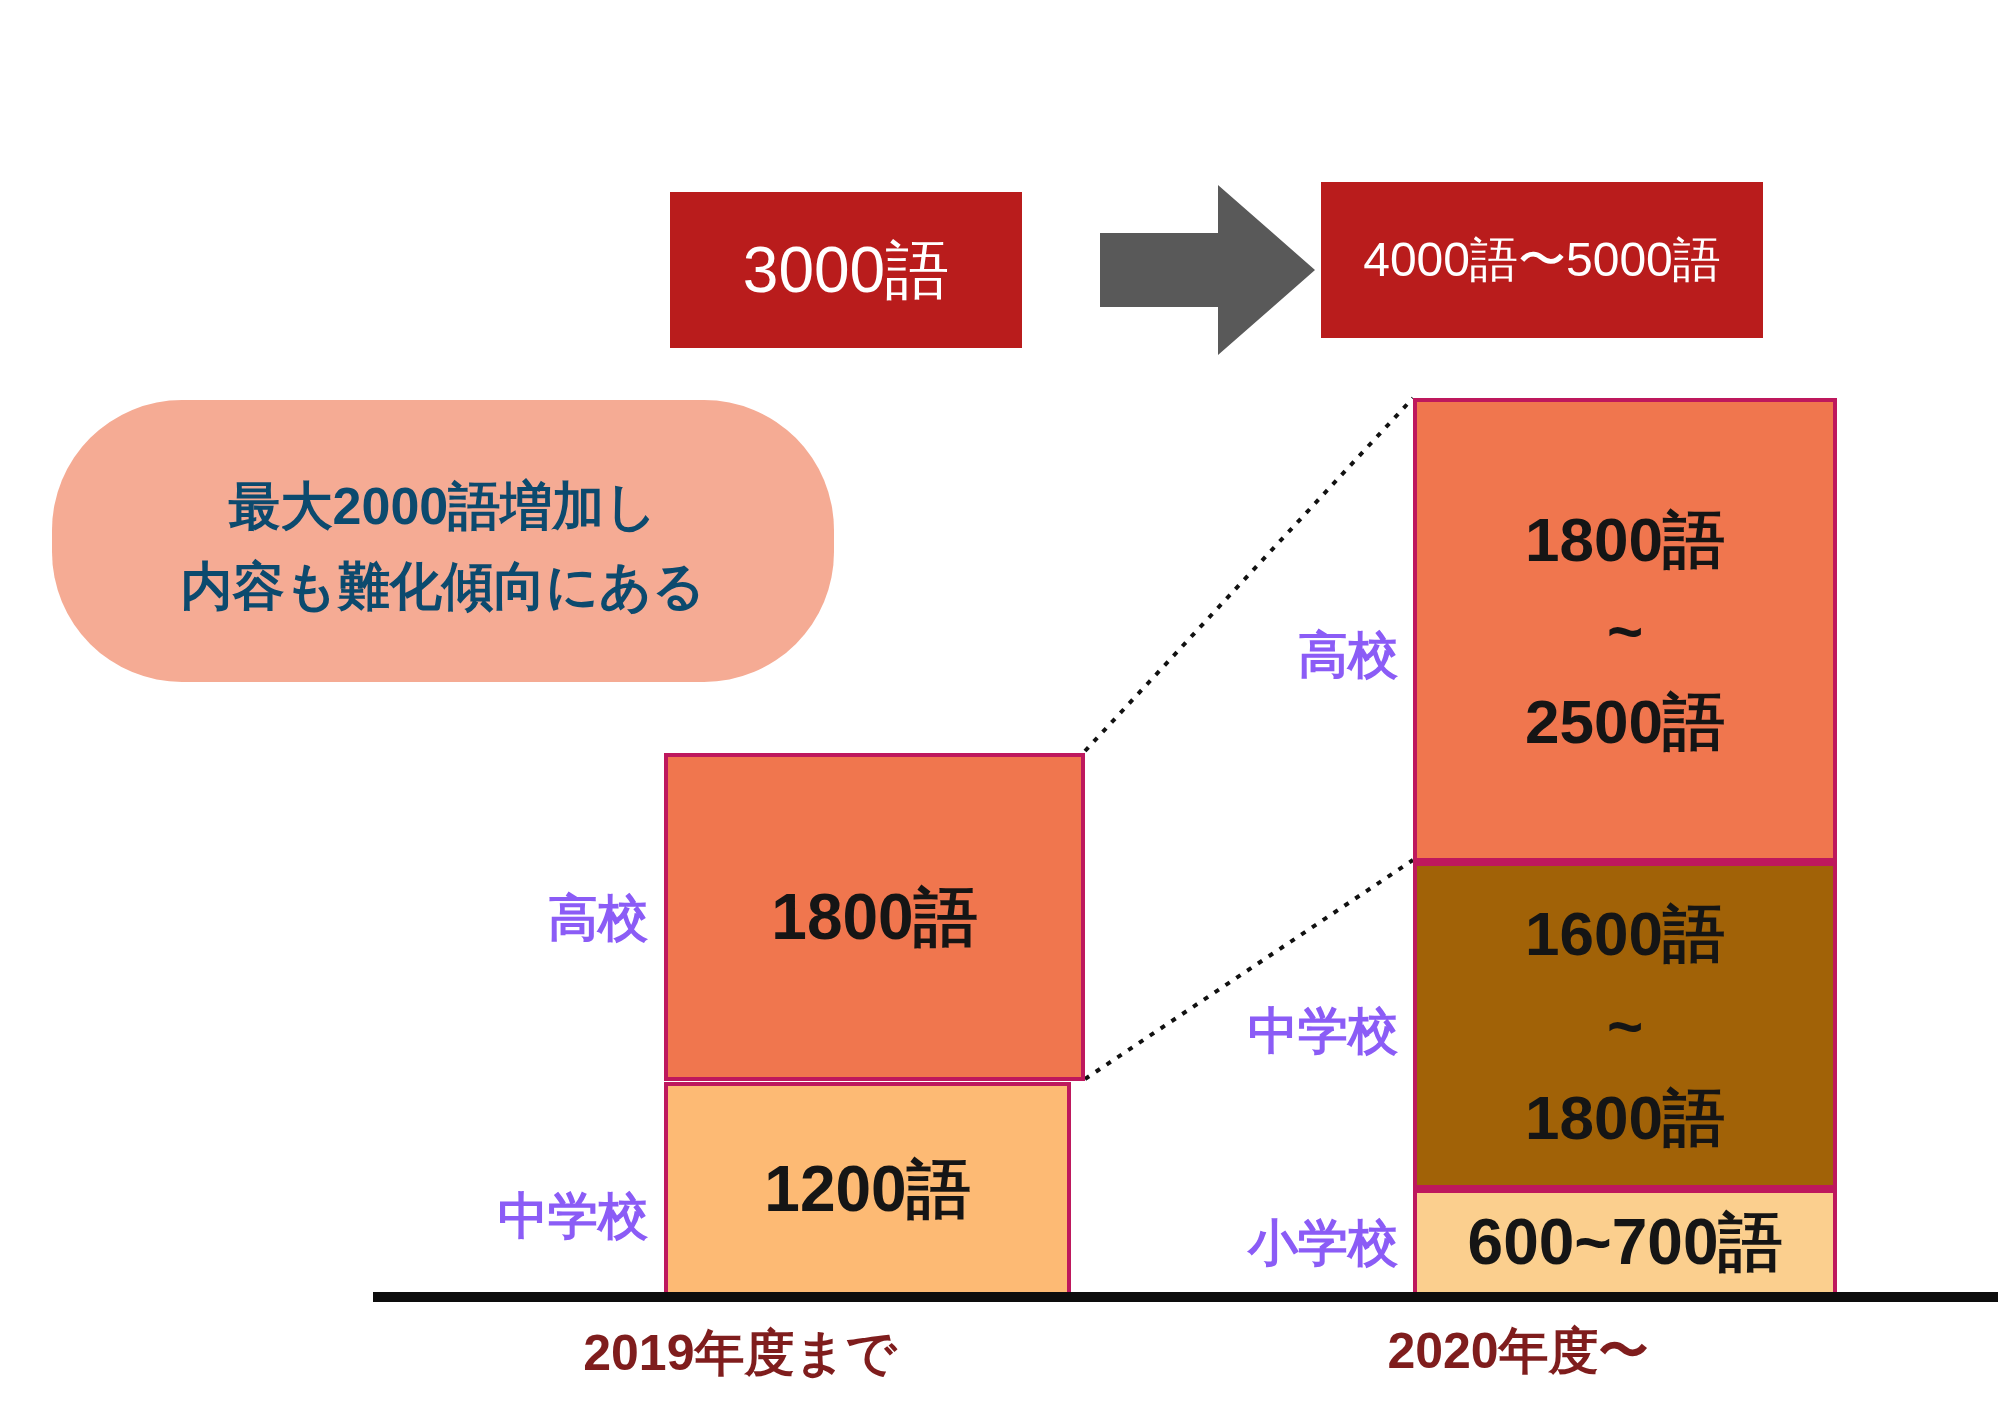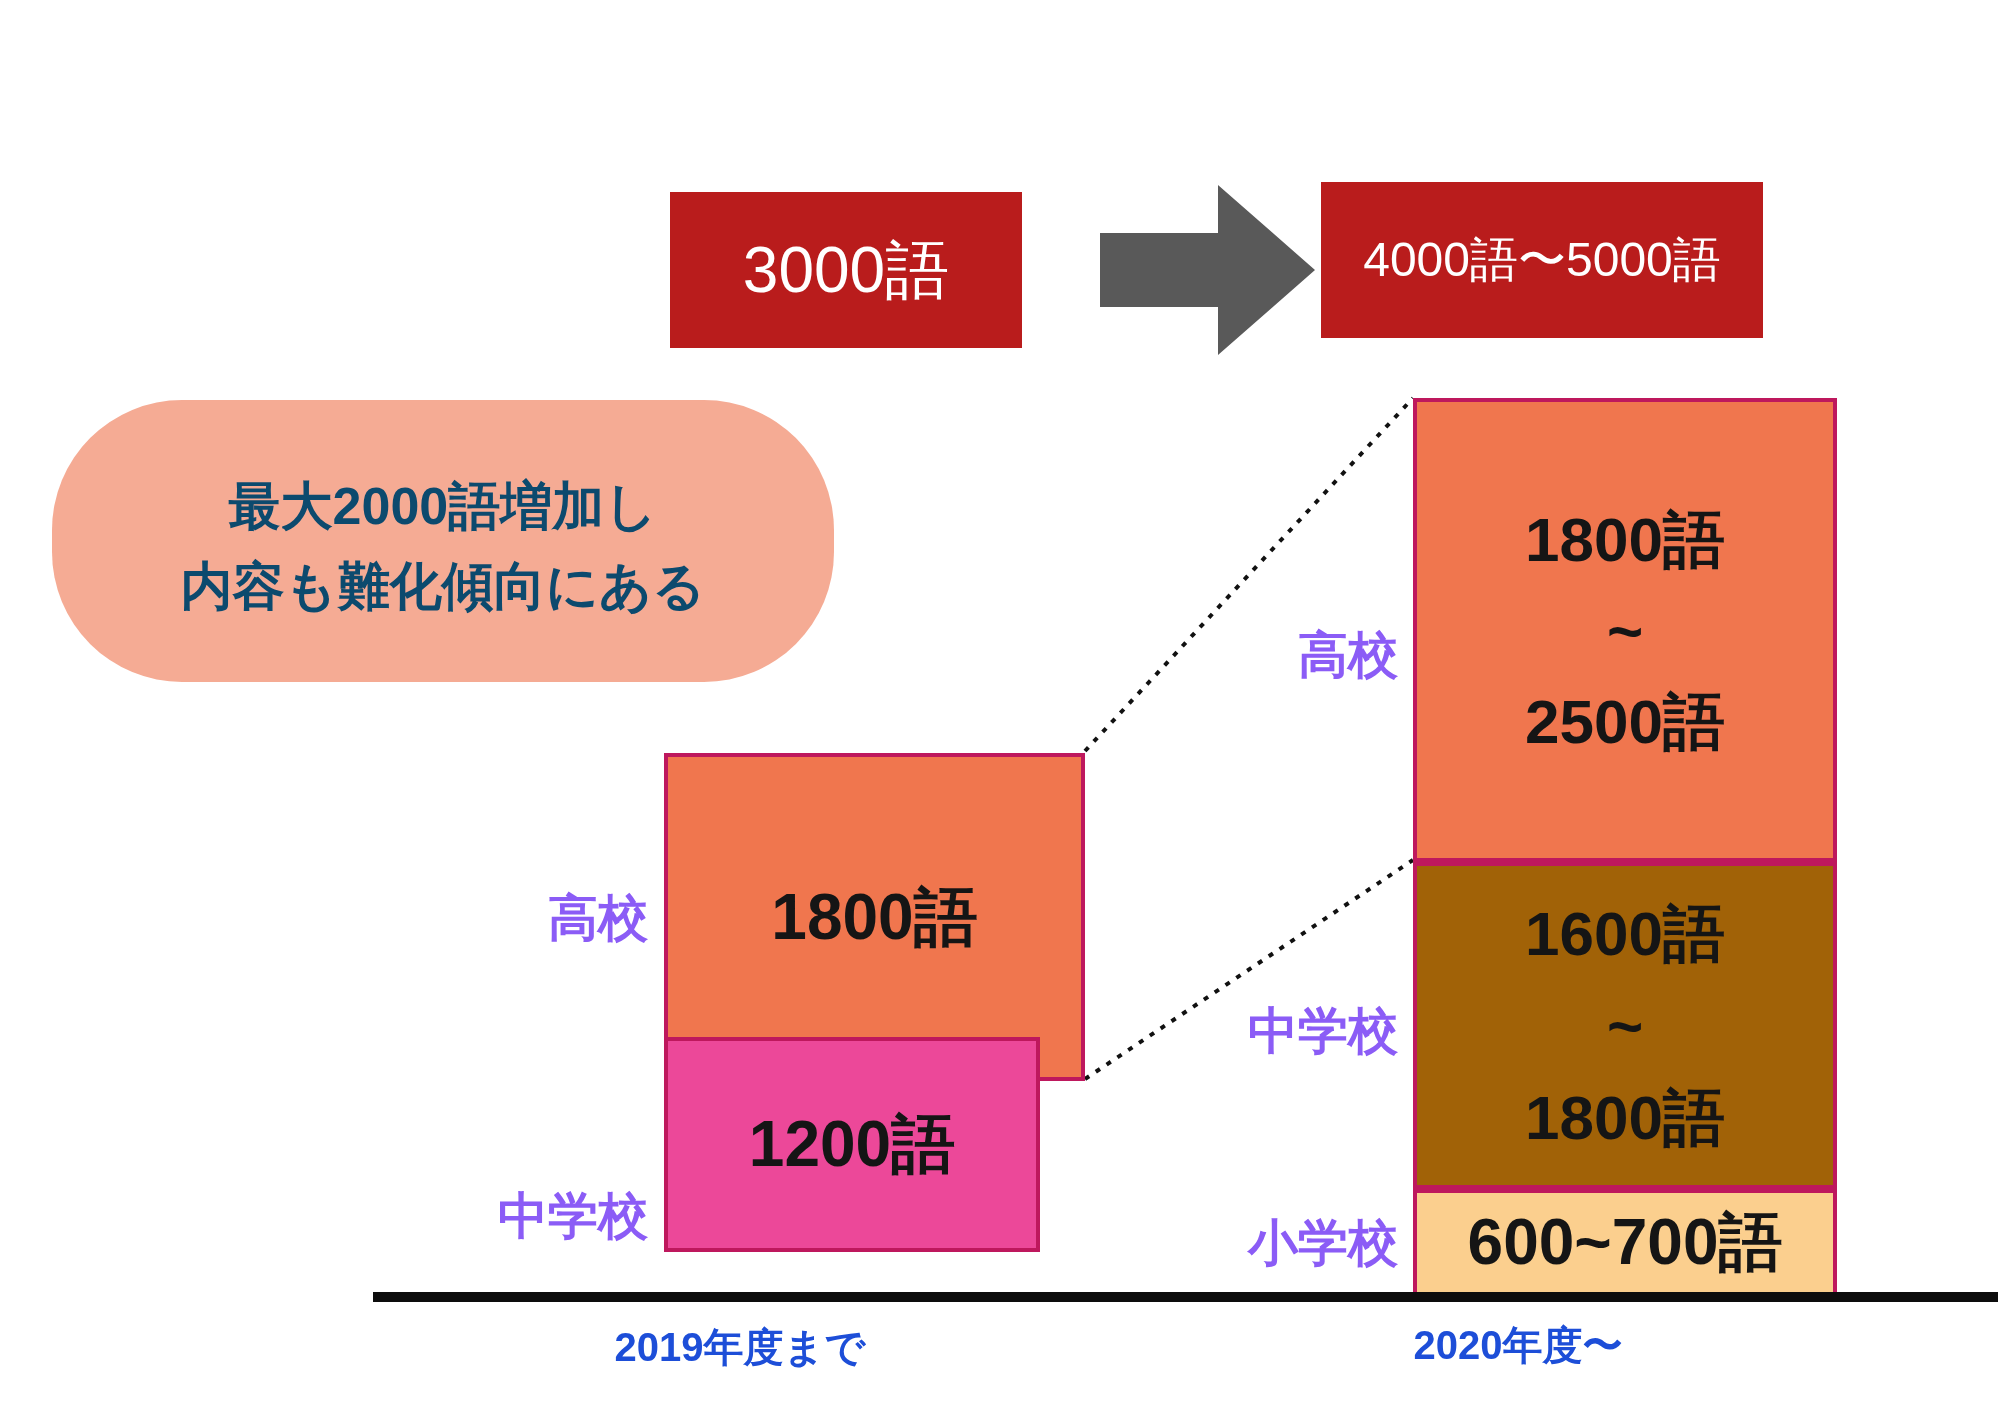--- a/index.html
+++ b/index.html
@@ -7,21 +7,21 @@
   #canvas{position:relative;width:2000px;height:1414px;background:#ffffff;overflow:hidden;}
   .abs{position:absolute;}
   .headbox{background:#b91c1c;color:#ffffff;display:flex;align-items:center;justify-content:center;font-weight:400;}
   .callout{background:#F5AB94;border-radius:130px;display:flex;flex-direction:column;align-items:center;justify-content:center;
            color:#0c4a6e;font-weight:700;font-size:52px;line-height:80px;padding-top:10px;text-align:center;}
   .segment{box-sizing:border-box;border:4px solid #be185d;display:flex;flex-direction:column;align-items:center;justify-content:center;color:#151515;}
   .segval{font-size:62px;font-weight:600;text-align:center;}
   .lh{line-height:91px;}
   .lh2{line-height:92px;}
   .schoollabel{font-size:50px;font-weight:700;color:#8b5cf6;text-align:right;}
-  .axislabel{font-size:40px;font-weight:700;color:#1d4ed8;white-space:nowrap;transform:translateX(-50%);}
+  .axislabel{font-size:50px;font-weight:700;color:#7f1d1d;white-space:nowrap;transform:translateX(-50%);}
   .baseline{background:#0d0d0d;}
   svg{display:block;}
 </style>
 </head>
 <body>
 
 <div id="canvas">
 
   <div class="abs headbox" style="left:670px;top:192px;width:352px;height:156px;font-size:64px;">
     <span>3000語</span>
@@ -43,21 +43,21 @@
   </div>
 
   <svg class="abs" style="left:0;top:0;" width="2000" height="1414" viewBox="0 0 2000 1414">
     <line x1="1085" y1="751" x2="1413" y2="398" stroke="#111111" stroke-width="4" stroke-dasharray="5 8"></line>
     <line x1="1085" y1="1079" x2="1413" y2="860" stroke="#111111" stroke-width="4" stroke-dasharray="5 8"></line>
   </svg>
 
   <div class="abs segment" style="left:664px;top:753px;width:421px;height:328px;background:#F0764E;">
     <div class="segval" style="font-size:64px;">1800語</div>
   </div>
-  <div class="abs segment" style="left:664px;top:1037px;width:376px;height:215px;background:#ec4899;">
+  <div class="abs segment" style="left:664px;top:1082px;width:407px;height:215px;background:#fdba74;">
     <div class="segval" style="font-size:64px;">1200語</div>
   </div>
 
   <div class="abs segment" style="left:1413px;top:398px;width:424px;height:464px;background:#F0764E;">
     <div class="segval lh">1800語</div>
     <div class="segval lh">~</div>
     <div class="segval lh">2500語</div>
   </div>
   <div class="abs segment" style="left:1413px;top:862px;width:424px;height:327px;background:#a16207;">
     <div class="segval lh2">1600語</div>

